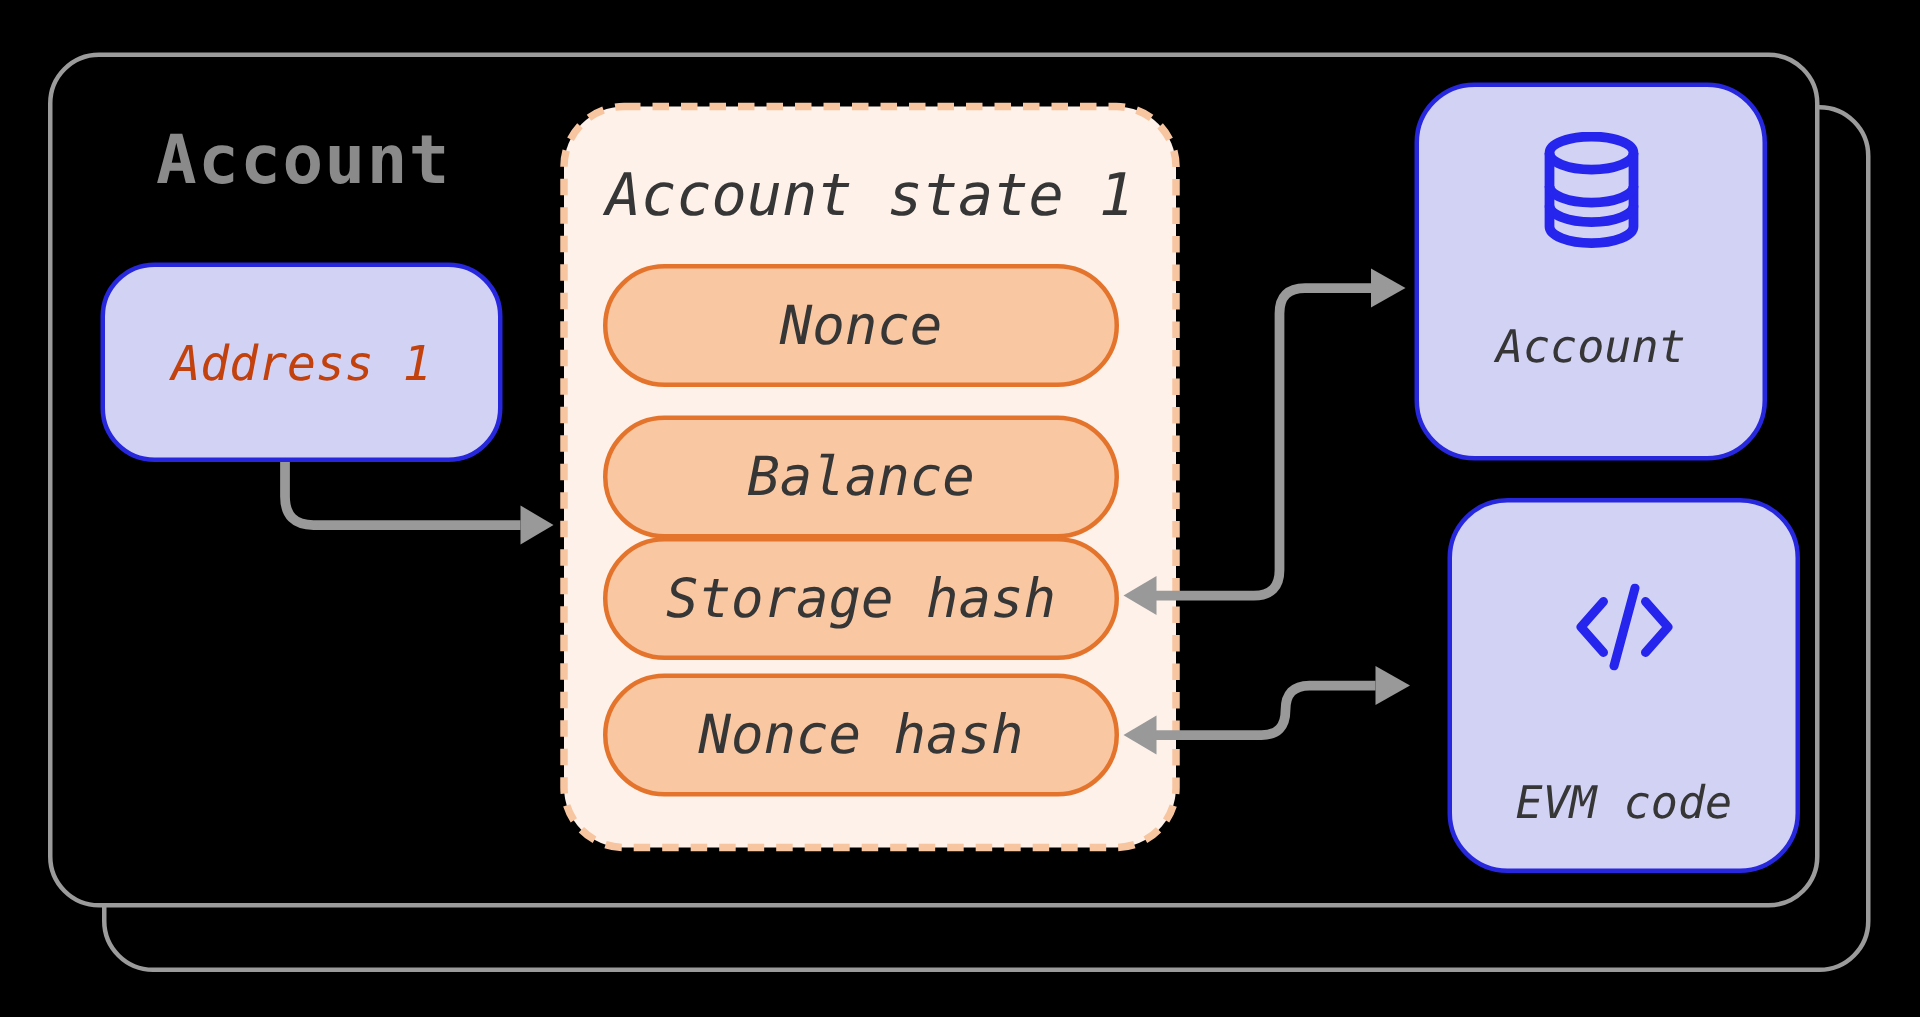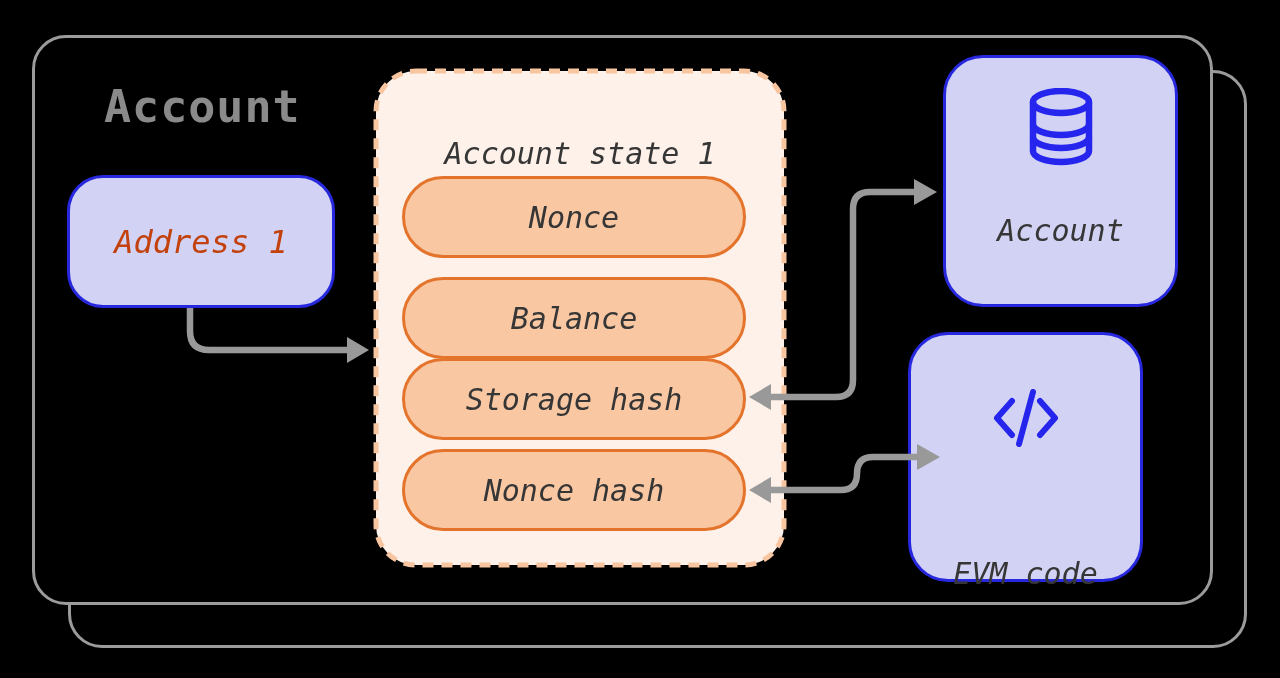--- a/index.html
+++ b/index.html
@@ -36,39 +36,39 @@
     font-style:italic;font-size:32px;color:#c2410c;
   }
   .state-box{
     position:absolute;left:373px;top:68px;
     width:414px;height:500px;
   }
   .state-box svg.state-border{position:absolute;left:0;top:0;}
   .state-title{
     position:absolute;top:40px;left:0;right:0;
     text-align:center;
-    font-style:italic;font-size:30px;color:#363636;margin-top:28px;
+    font-style:italic;font-size:39px;color:#363636;
   }
   .pill{
     position:absolute;left:29px;
     width:338px;height:76px;
     background:#f9c7a2;border:3px solid #e4742c;border-radius:41px;
     display:flex;align-items:center;justify-content:center;
-    font-style:italic;font-size:30px;color:#363636;
+    font-style:italic;font-size:36px;color:#363636;
   }
   .pill-0{top:108px}.pill-1{top:209px}.pill-2{top:290px}.pill-3{top:381px}
   .side-box{
     position:absolute;
     width:229px;
     background:#d2d2f5;border:3px solid #2727dd;border-radius:40px;
     display:flex;flex-direction:column;align-items:center;
     font-style:italic;font-size:30px;color:#363636;
   }
   .storage-box{left:943px;top:55px;height:246px;}
-  .code-box{left:908px;top:332px;height:244px;gap:39px;}
+  .code-box{left:965px;top:332px;height:244px;}
   .storage-box .icon-wrap{margin-top:30px;}
   .storage-box .box-text{margin-top:33px;text-align:center;line-height:45px;}
   .code-box .icon-wrap{margin-top:54px;}
   .code-box .box-text{margin-top:58px;text-align:center;line-height:45px;}
   .arrow-layer{
     position:absolute;left:0;top:0;width:1280px;height:678px;
     pointer-events:none;
   }
 </style>
 </head>

